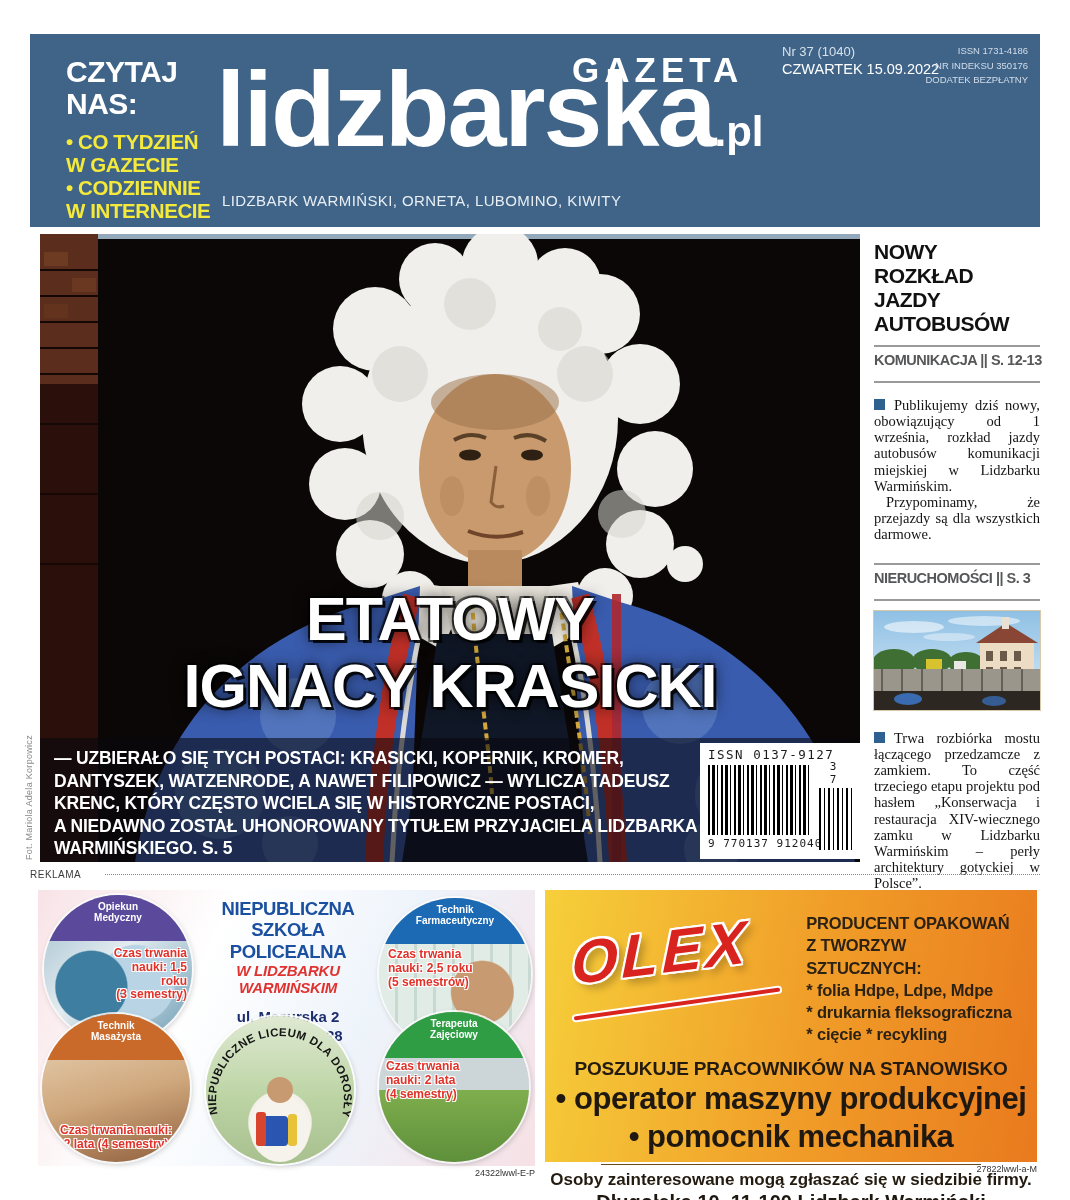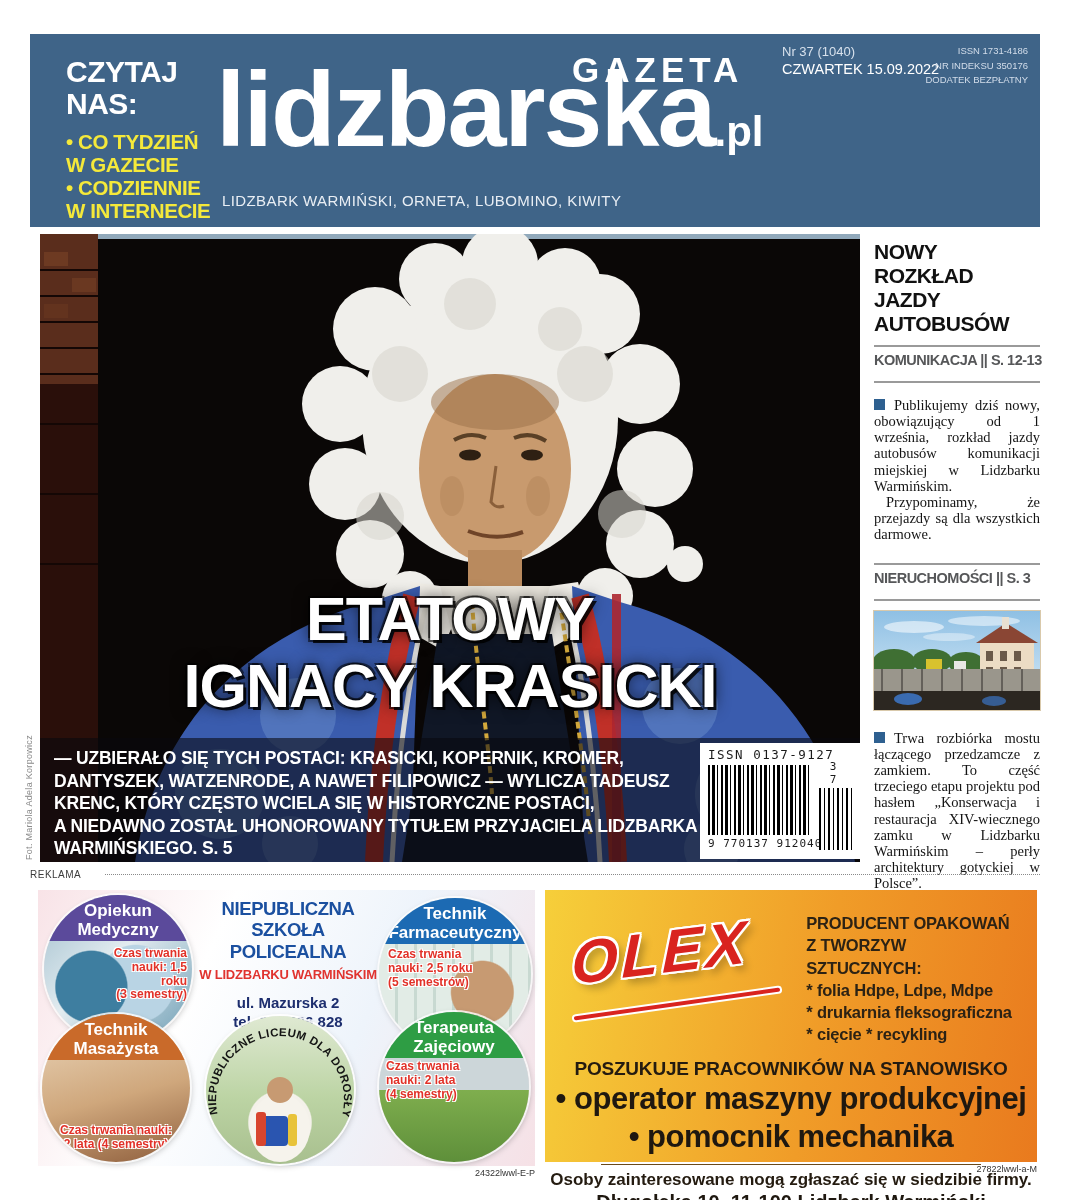--- a/index.html
+++ b/index.html
@@ -92,21 +92,21 @@
   .ad-school {
     position: absolute; left: 38px; top: 890px; width: 497px; height: 276px;
     background: linear-gradient(115deg, #f8e3e7, #ffffff 32%, #eef4fb 62%, #f6e1e6);
   }
   .circle {
     position: absolute; border-radius: 50%; overflow: hidden;
     box-shadow: 0 0 0 2px rgba(255,255,255,.8), 1px 2px 6px rgba(0,0,0,.25);
   }
   .circle-band {
     position: absolute; left: 0; top: 0; width: 100%; height: 46px; padding-top: 6px;
-    text-align: center; color: #fff; font-weight: bold; font-size: 17px; line-height: 1.12;
+    text-align: center; color: #fff; font-weight: bold; font-size: 10px; line-height: 1.12;
   }
   .dur {
     position: absolute; color: #e23128; font-weight: bold; font-size: 12px; line-height: 1.15;
     text-shadow: 1px 1px 0 #fff, -1px -1px 0 #fff, 1px -1px 0 #fff, -1px 1px 0 #fff;
   }
   .c0 { left: 6px;  top: 5px;   width: 148px; height: 148px;
         background: radial-gradient(circle at 32% 62%, #3e7ea0 0 26%, transparent 27%),
                     radial-gradient(circle at 62% 60%, #b9d4e4 0 30%, transparent 31%),
                     linear-gradient(135deg, #9fbecd, #e3ecf0 45%, #6d9db4); }
   .c0 .circle-band { background: #5b4a9b; }
@@ -122,21 +122,21 @@
   .c2 { background: linear-gradient(165deg, #ecd8bd 0%, #cfa77c 55%, #8e5e3c 100%); }
   .c2 .circle-band { background: #c96a2a; }
   .c2 .dur { left: 0; right: 0; bottom: 10px; text-align: center; }
   .c3 { left: 341px; top: 122px; width: 150px; height: 150px;
         background: linear-gradient(#ccd6d9 0 52%, #7fae4e 52%, #5e8f3a);
         }
   .c3 .circle-band { background: #2e9d44; }
   .c3 .dur { left: 7px; top: 48px; width: 92px; }
   .school-center { position: absolute; left: 160px; top: 8px; width: 180px; text-align: center; }
   .school-name { color: #1b50a0; font-weight: 800; font-size: 18.5px; line-height: 1.15; letter-spacing: -0.4px; }
-  .school-loc { color: #e0332f; font-weight: 800; font-size: 13px; margin-top: 5px; letter-spacing: -0.2px; }
+  .school-loc { color: #e0332f; font-weight: 800; font-size: 15px; letter-spacing: -0.2px; font-style: italic; }
   .school-addr { color: #1d2e6e; font-weight: 800; font-size: 15px; margin-top: 12px; }
   .school-phone { color: #1d2e6e; font-weight: 800; font-size: 15px; margin-top: 2px; }
   .badge { position: absolute; left: 168px; top: 126px; width: 148px; height: 148px; border-radius: 50%;
            overflow: hidden; box-shadow: 0 0 0 2px rgba(255,255,255,.9), 1px 2px 6px rgba(0,0,0,.25);
            background: radial-gradient(circle at 50% 72%, #f4f1ea 0 24%, transparent 25%),
                        linear-gradient(#dfe9d2, #bcd4a4 55%, #a8bf8e); }
   .badge svg { position: absolute; inset: 0; }
   .ad-code { position: absolute; font-size: 9px; color: #333; }
   .code-school { top: 1168px; left: 38px; width: 497px; text-align: right; }
   .code-olex { top: 1164px; left: 545px; width: 492px; text-align: right; }

